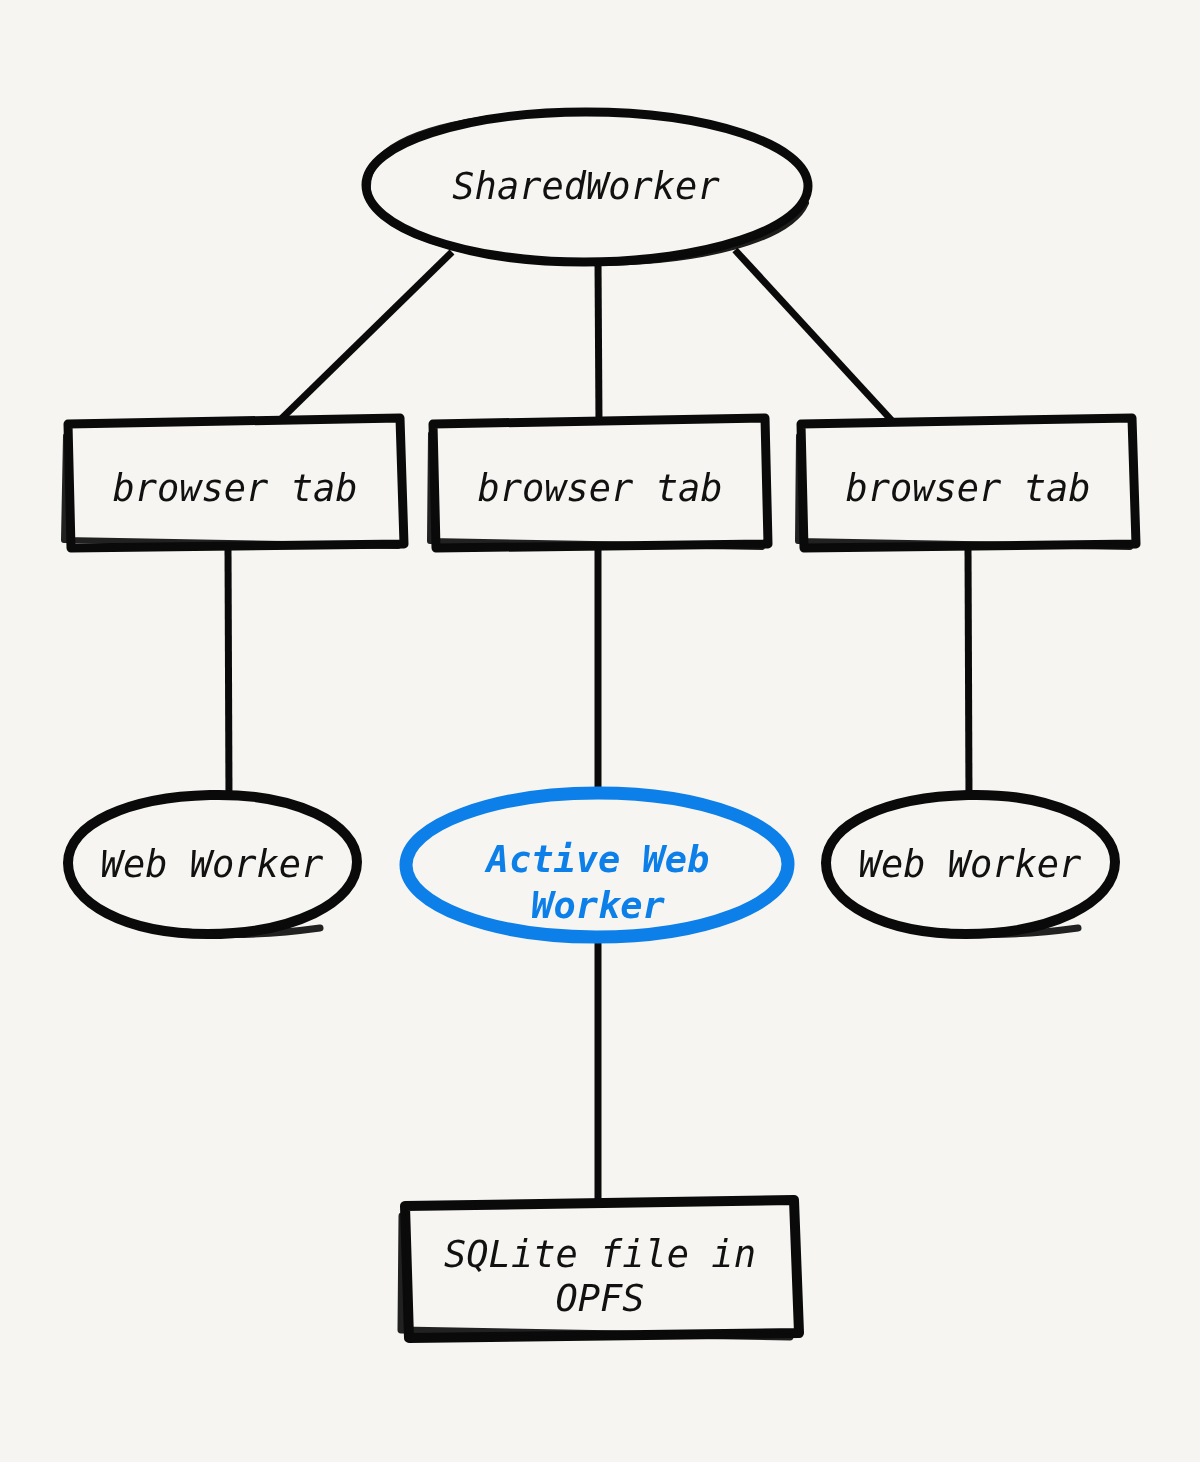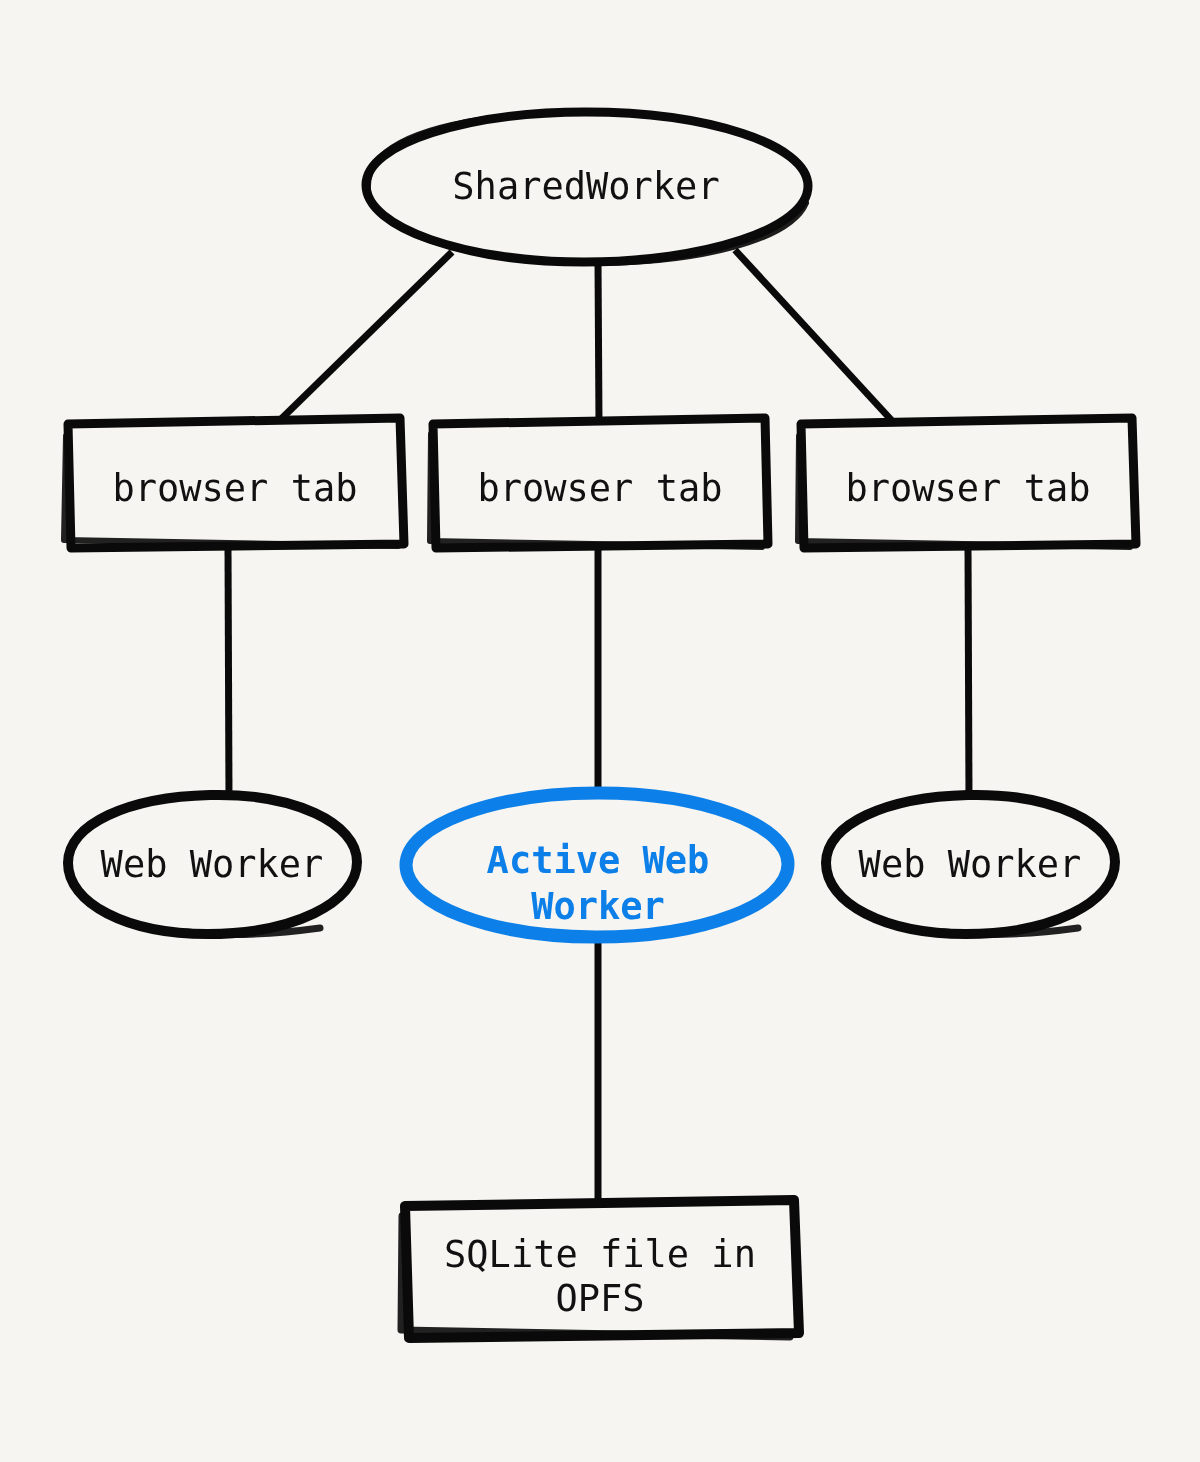--- a/index.html
+++ b/index.html
@@ -9,20 +9,21 @@
   }
   body {
     font-family: "DejaVu Sans Mono", monospace;
   }
   #diagram-root {
     position: relative;
     width: 1200px;
     height: 1462px;
     background: #f6f5f1;
     overflow: hidden;
+    font-style: italic;
   }
   svg#diagram-svg {
     position: absolute;
     top: 0;
     left: 0;
     width: 1200px;
     height: 1462px;
     display: block;
   }
   .node-label {

